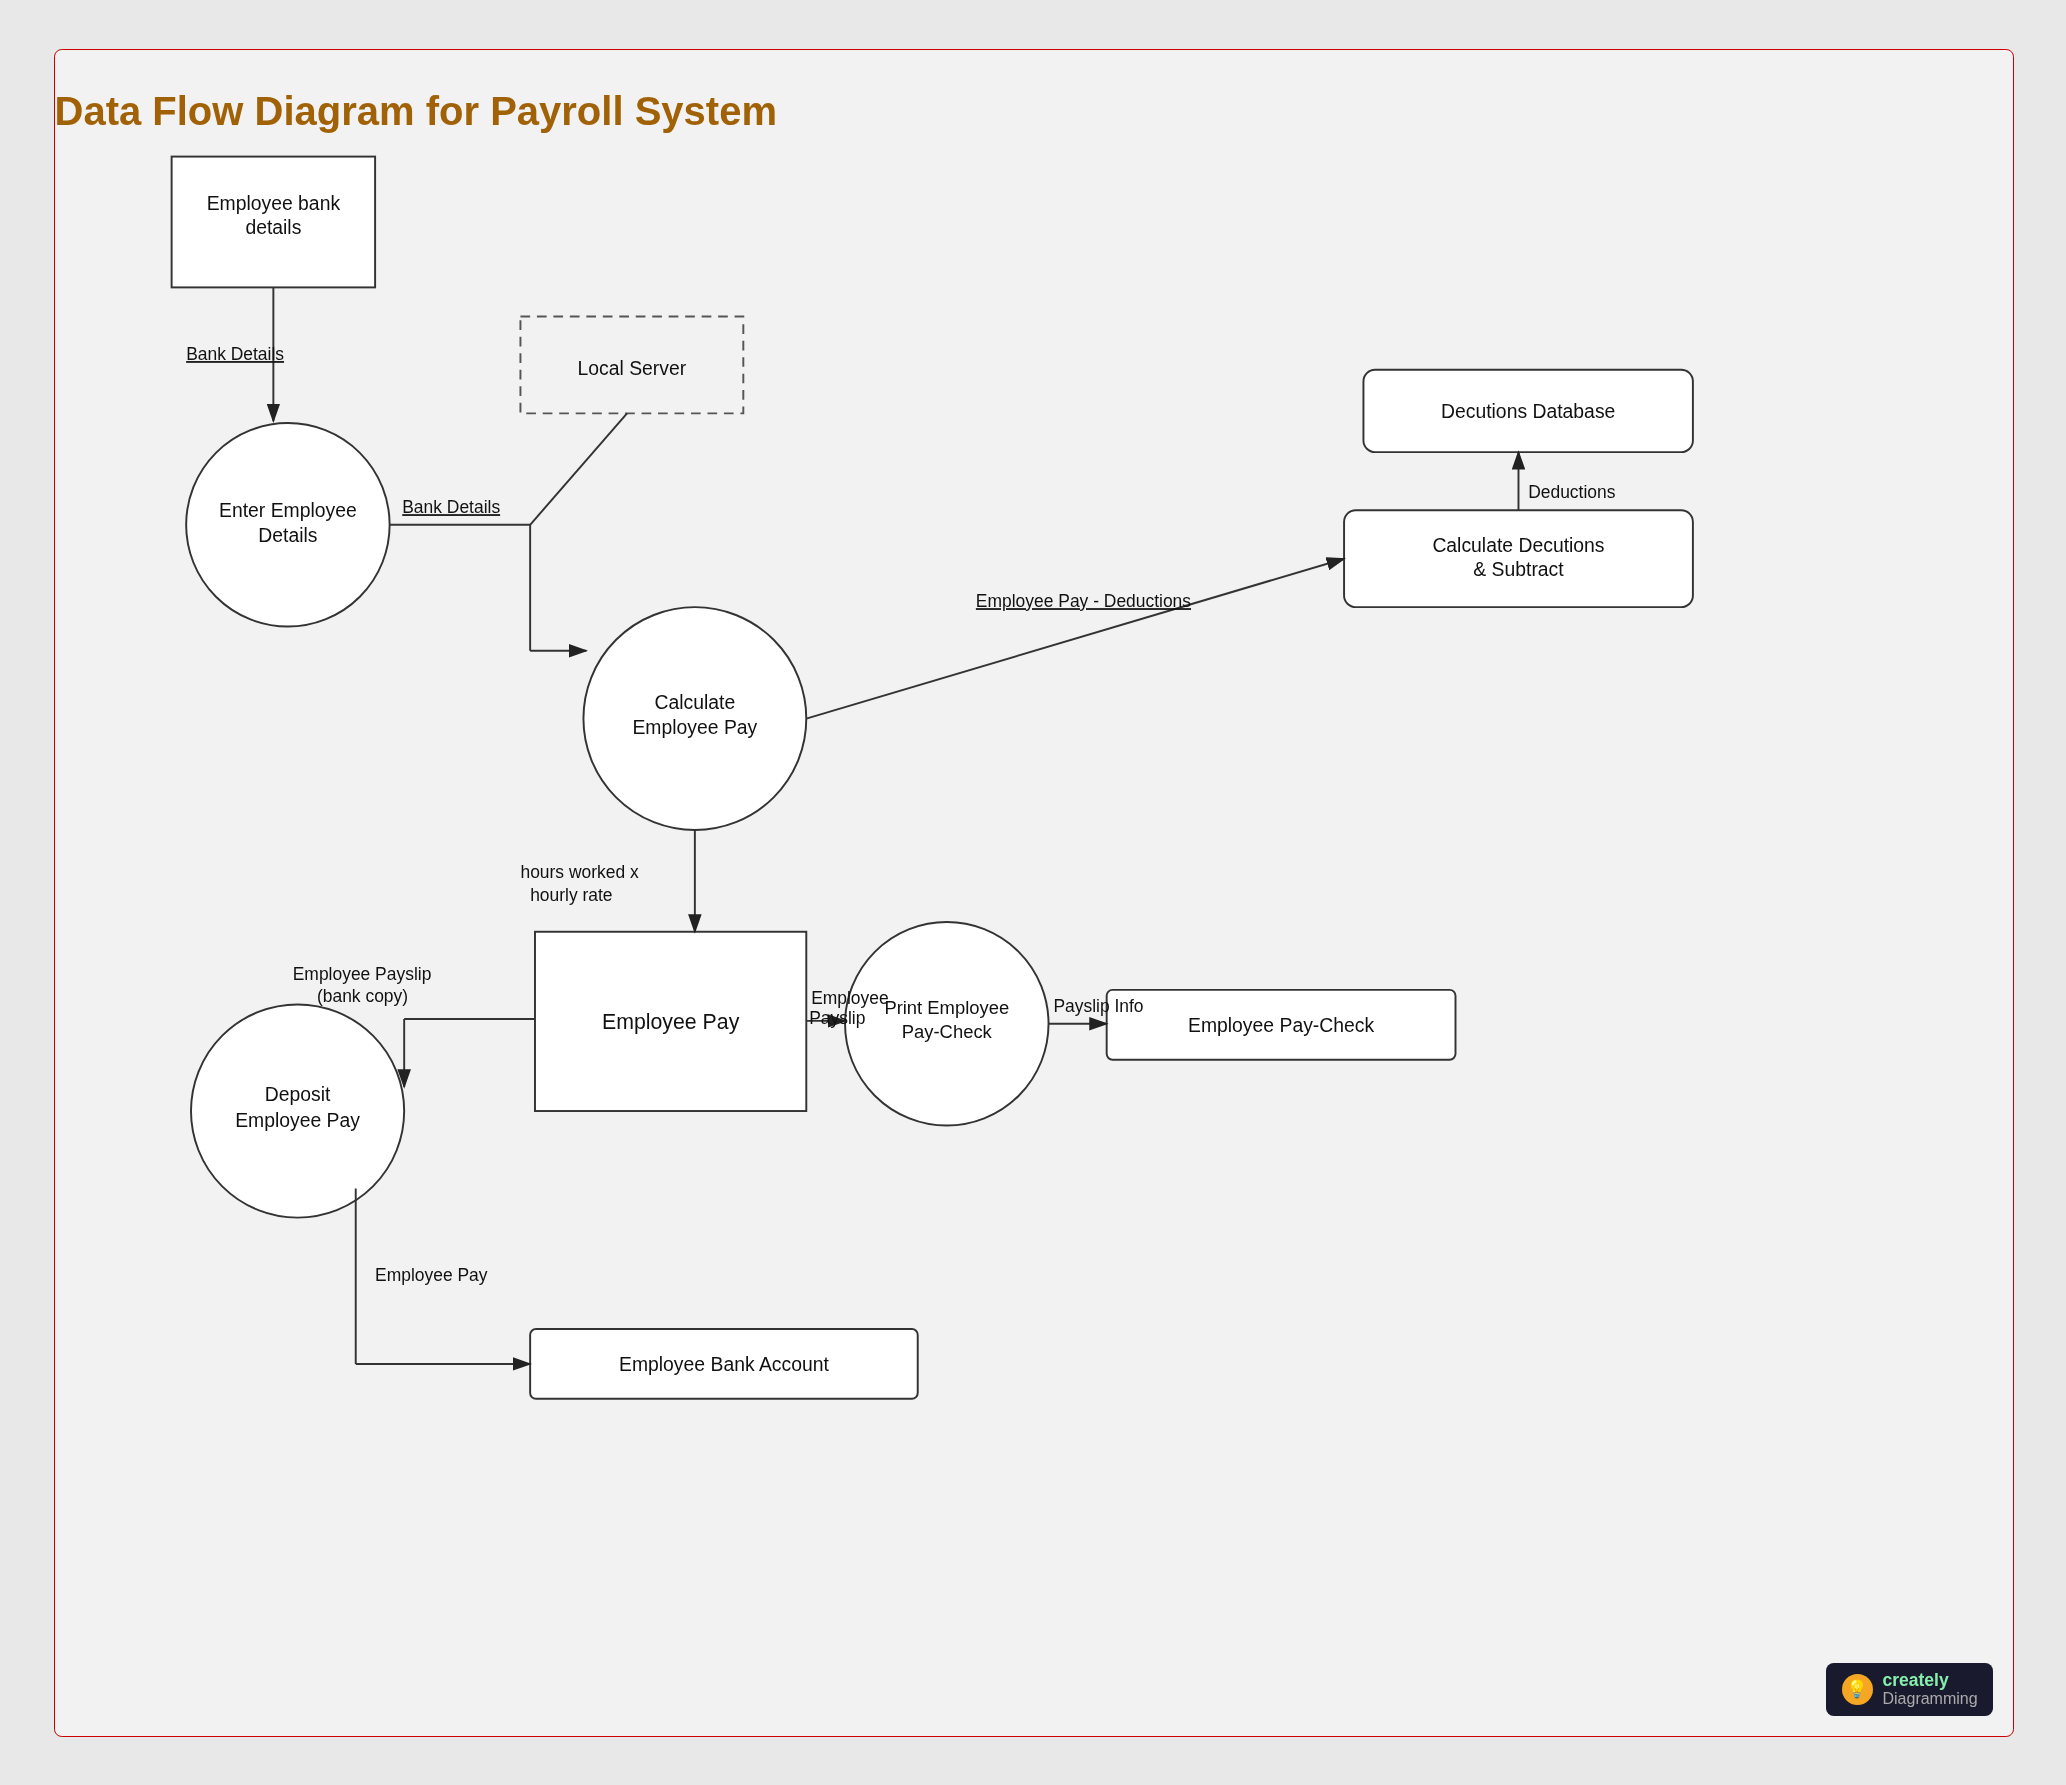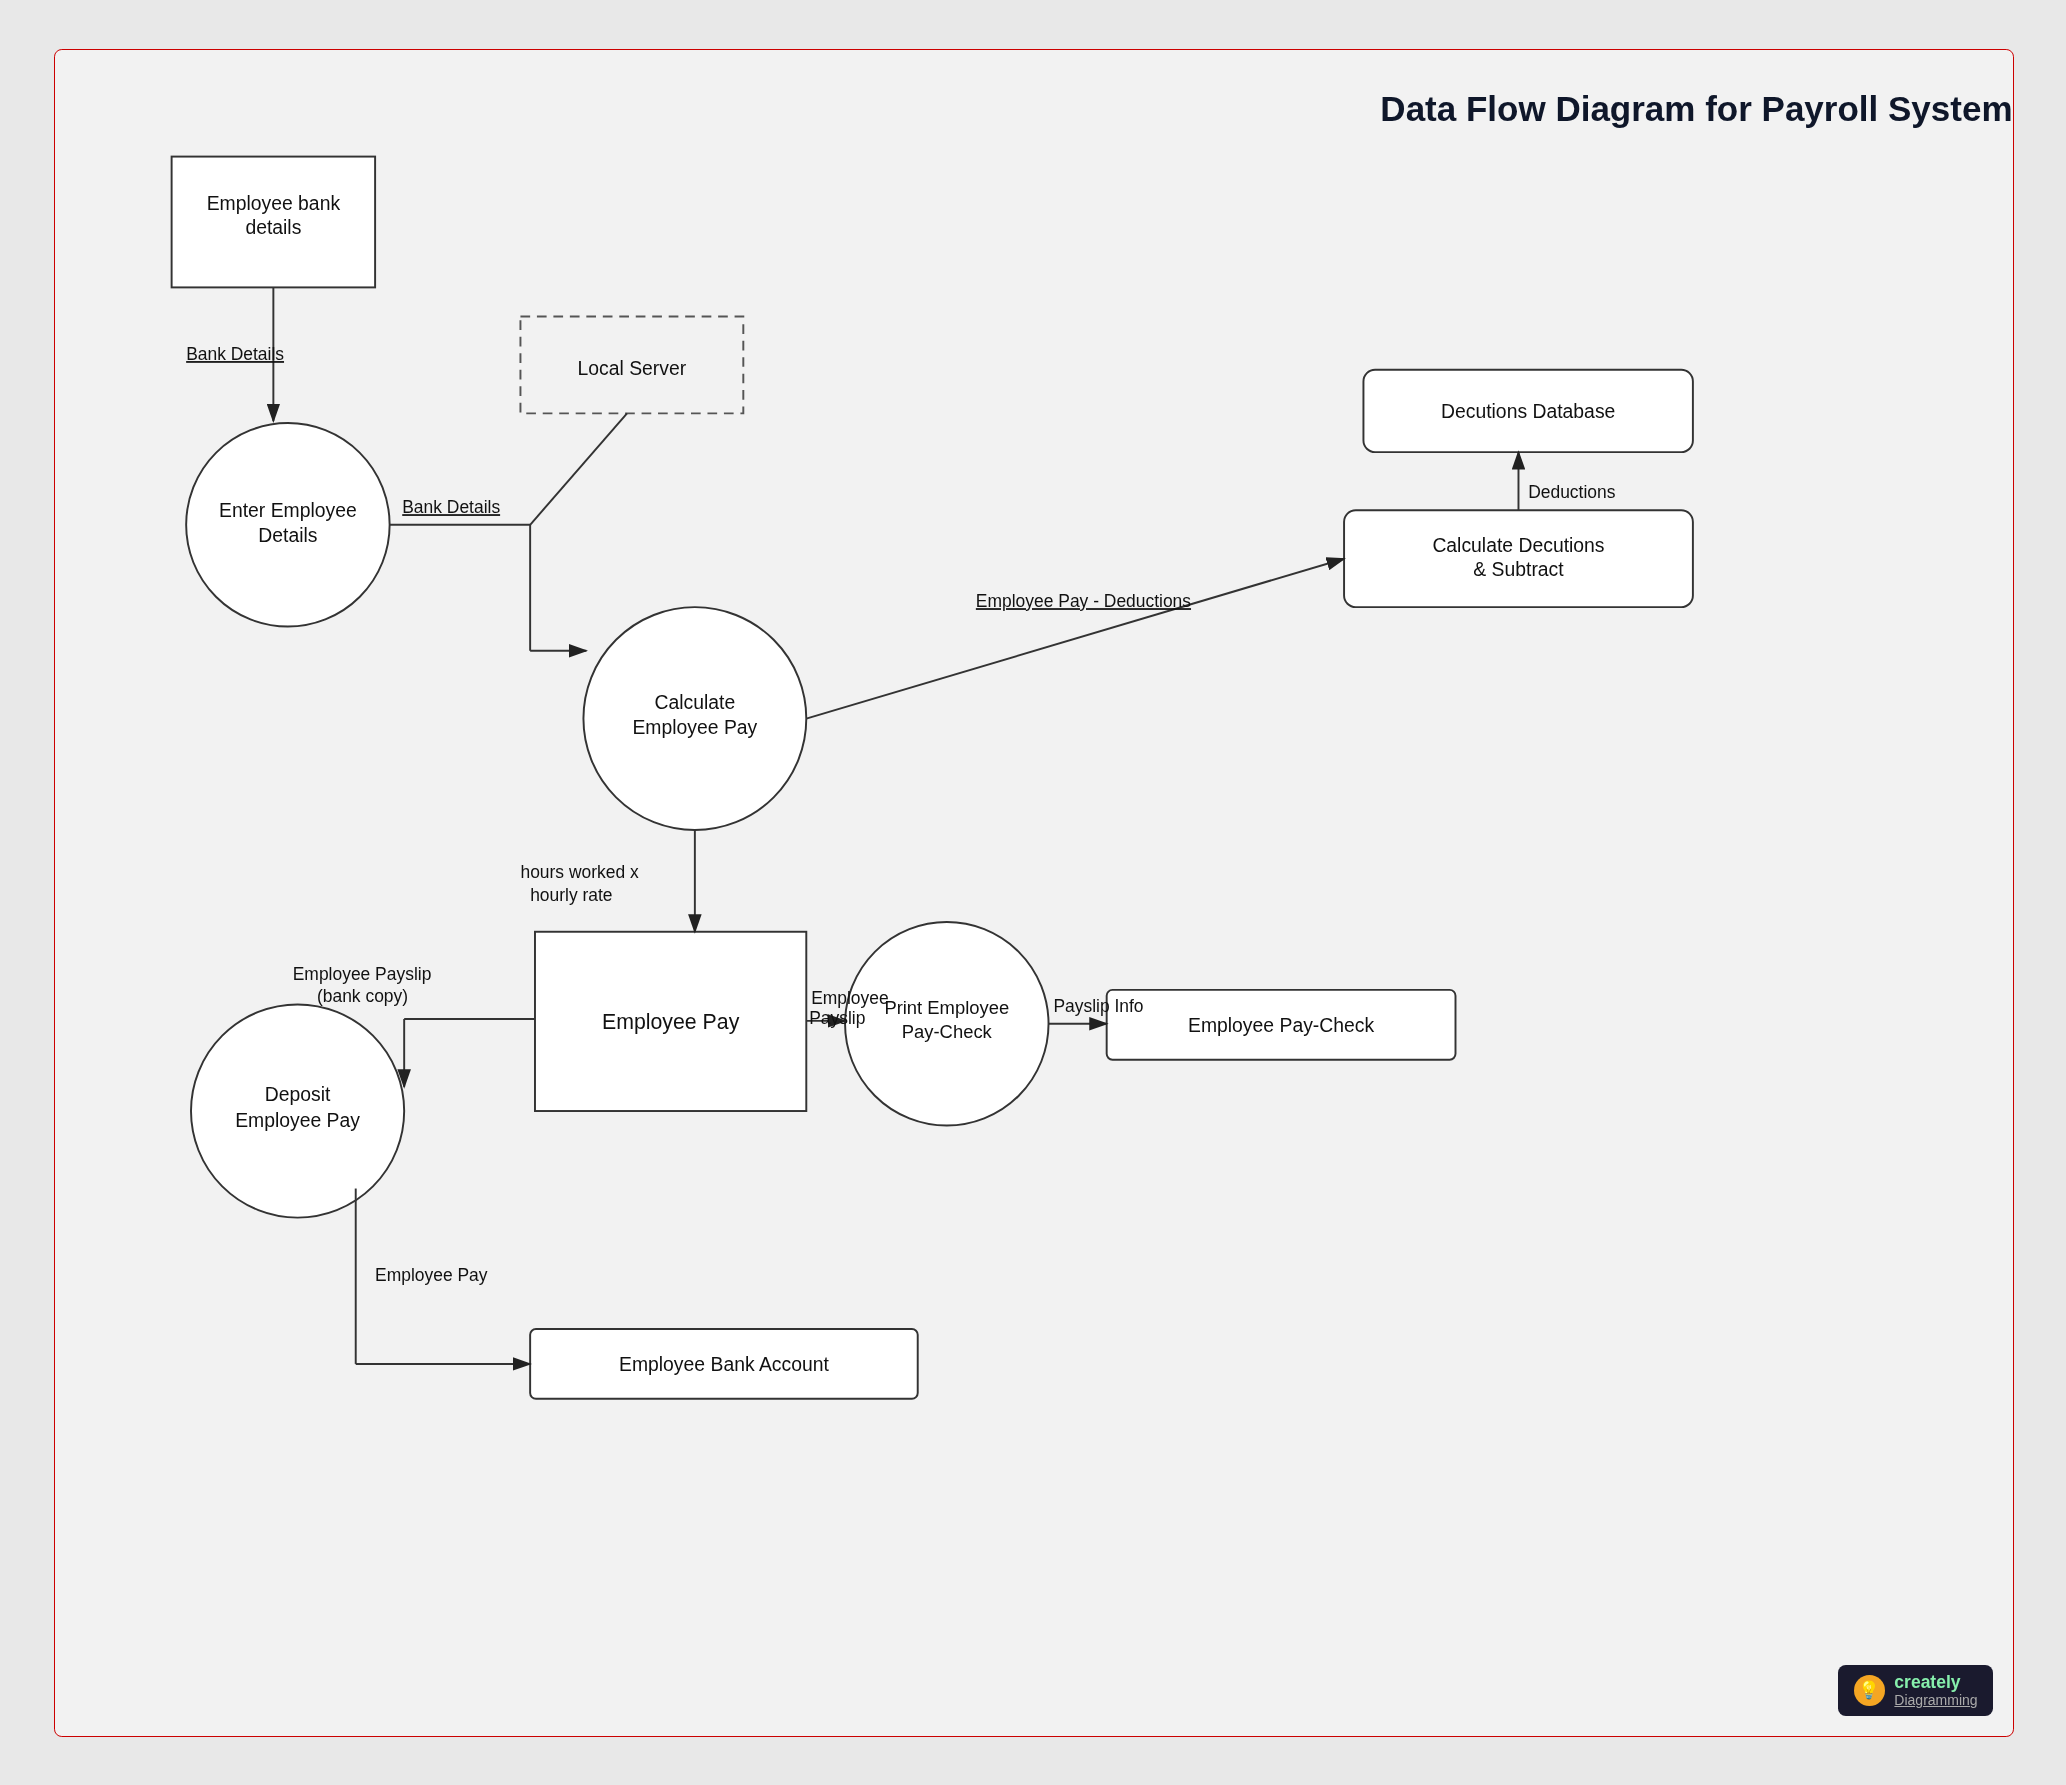--- a/index.html
+++ b/index.html
@@ -20,25 +20,25 @@
     }
     .diagram-card {
       width: 1960px;
       height: 1688px;
       background: #f2f2f2;
       border: 1.9px solid #cc0000;
       border-radius: 7.8px;
       position: relative;
     }
     .diagram-title {
-      text-align: right;
-      font-size: 35px;
+      text-align: left;
+      font-size: 40px;
       font-weight: bold;
       padding-top: 39px;
-      color: #0f172a;
+      color: #a16207;
     }
     
     .diagram-svg {
       position: absolute;
       top: 0;
       left: 0;
       width: 100%;
       height: 100%;
     }
     .creately-badge {
@@ -63,23 +63,22 @@
       font-size: 17.5px;
     }
     .badge-text {
       color: #86efac;
       font-size: 17.5px;
       font-weight: bold;
       line-height: 1.1;
     }
     .badge-sub {
       color: #aaa;
-      font-size: 14px;
+      font-size: 16px;
       font-weight: normal;
-      text-decoration: underline;
     }
   </style>
 </head>
 <body>
 
 <div class="outer-container">
   <div class="diagram-card">
     <div class="diagram-title">Data Flow Diagram for Payroll System</div>
 
     <svg class="diagram-svg" viewBox="0 0 2020 1740">

